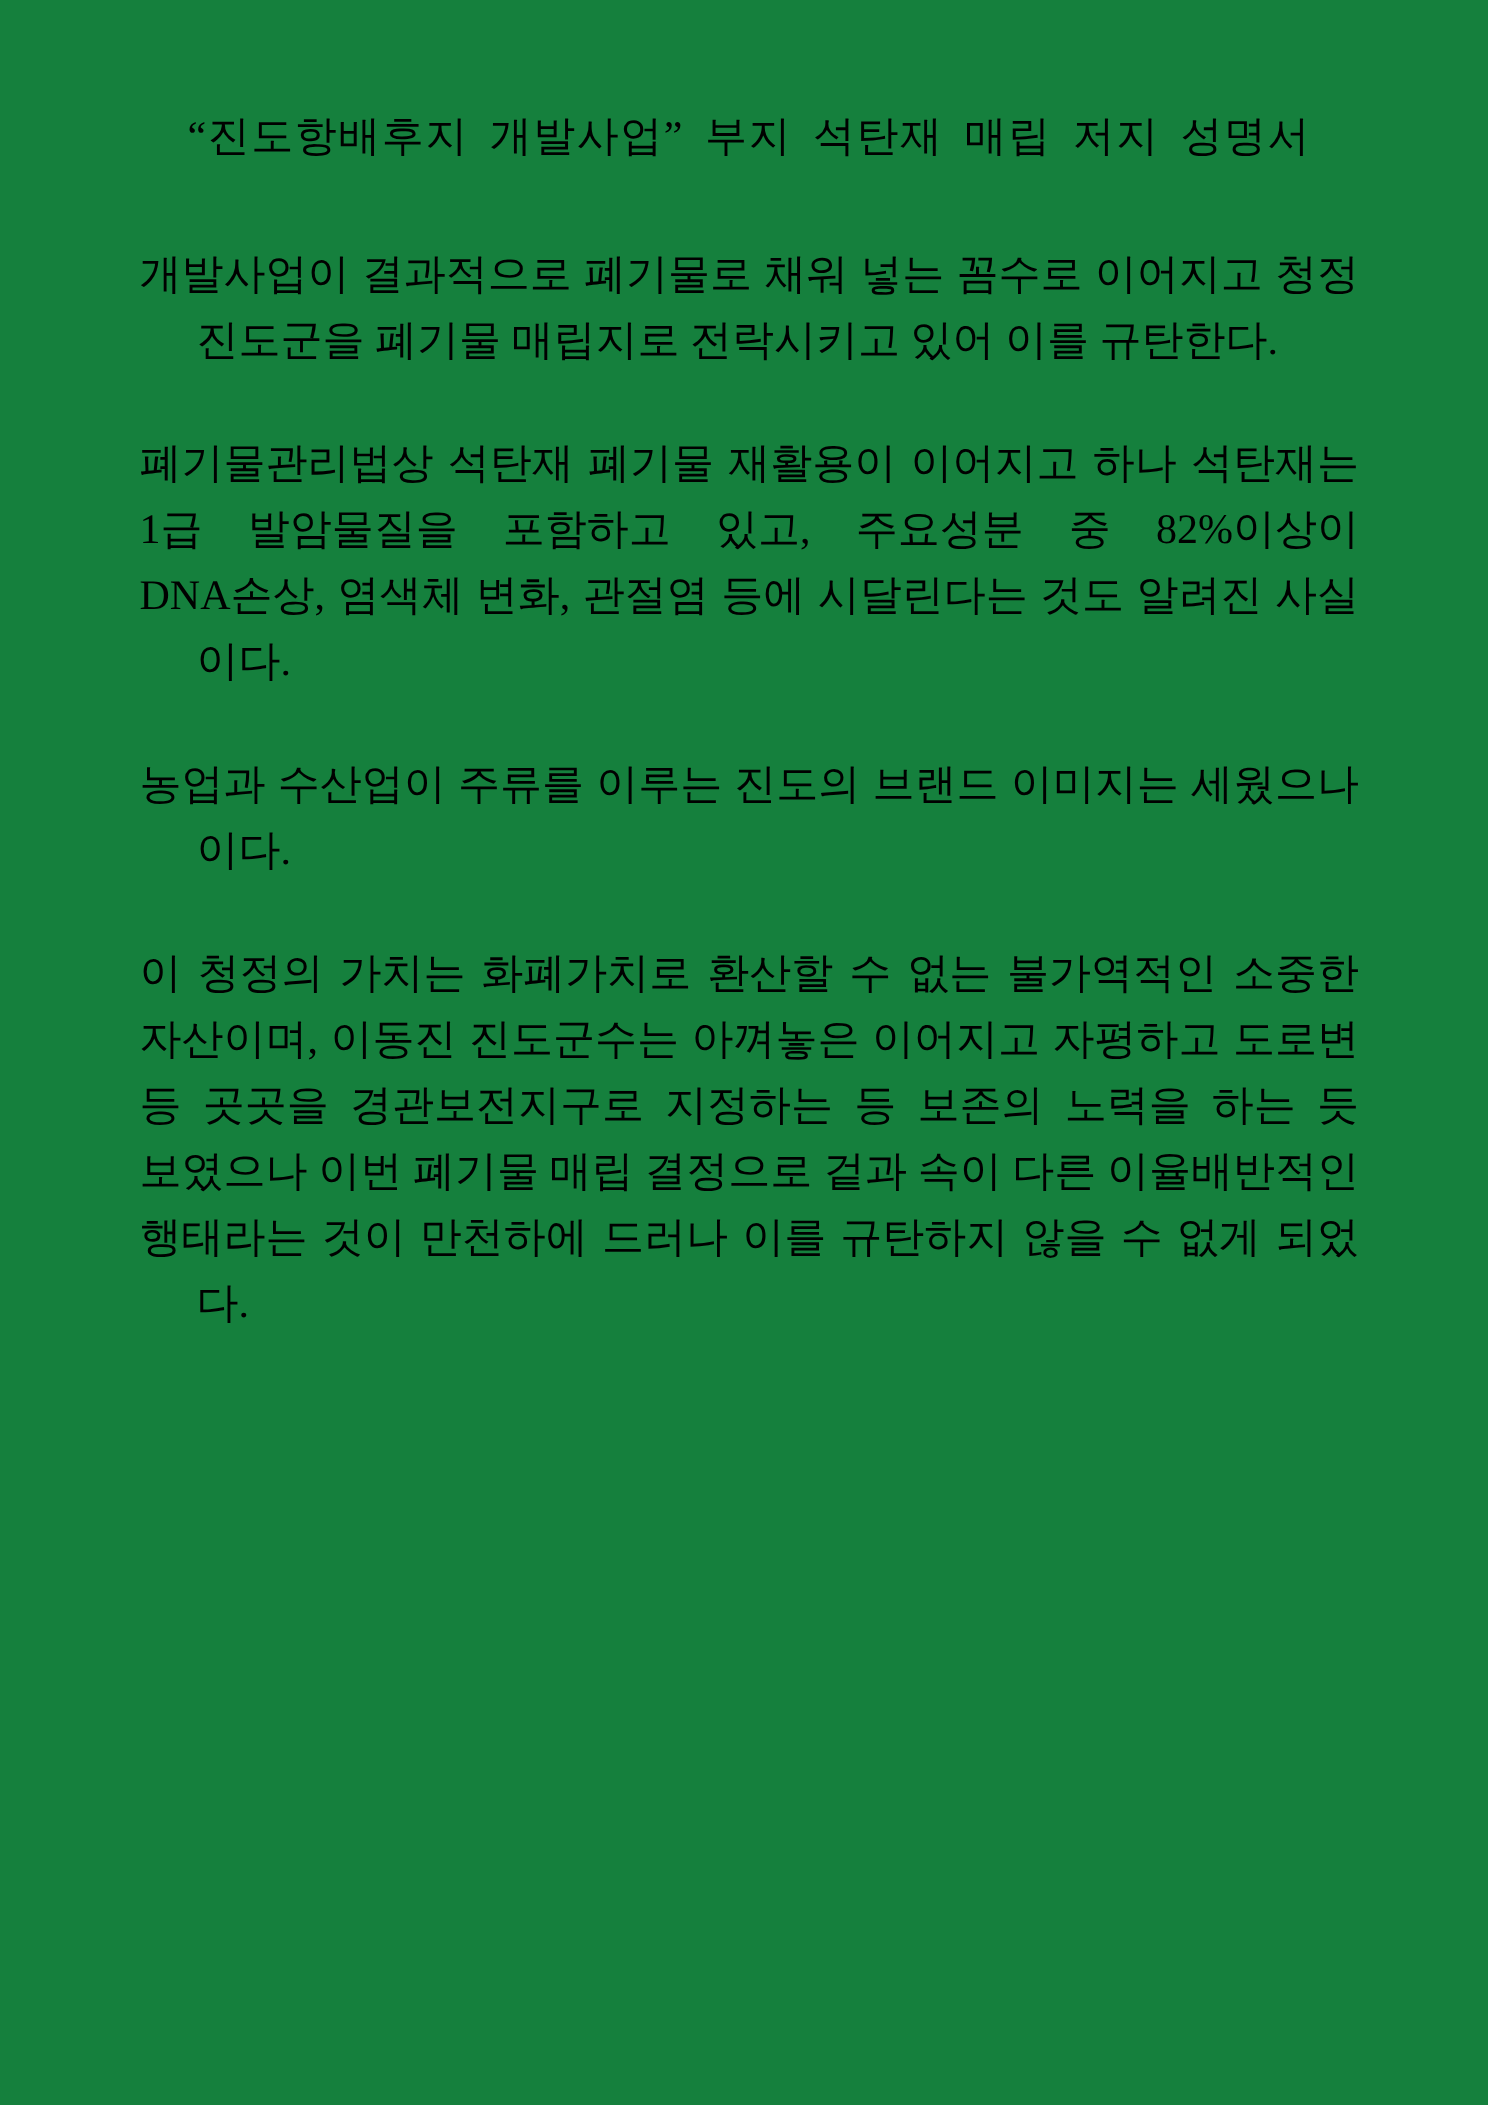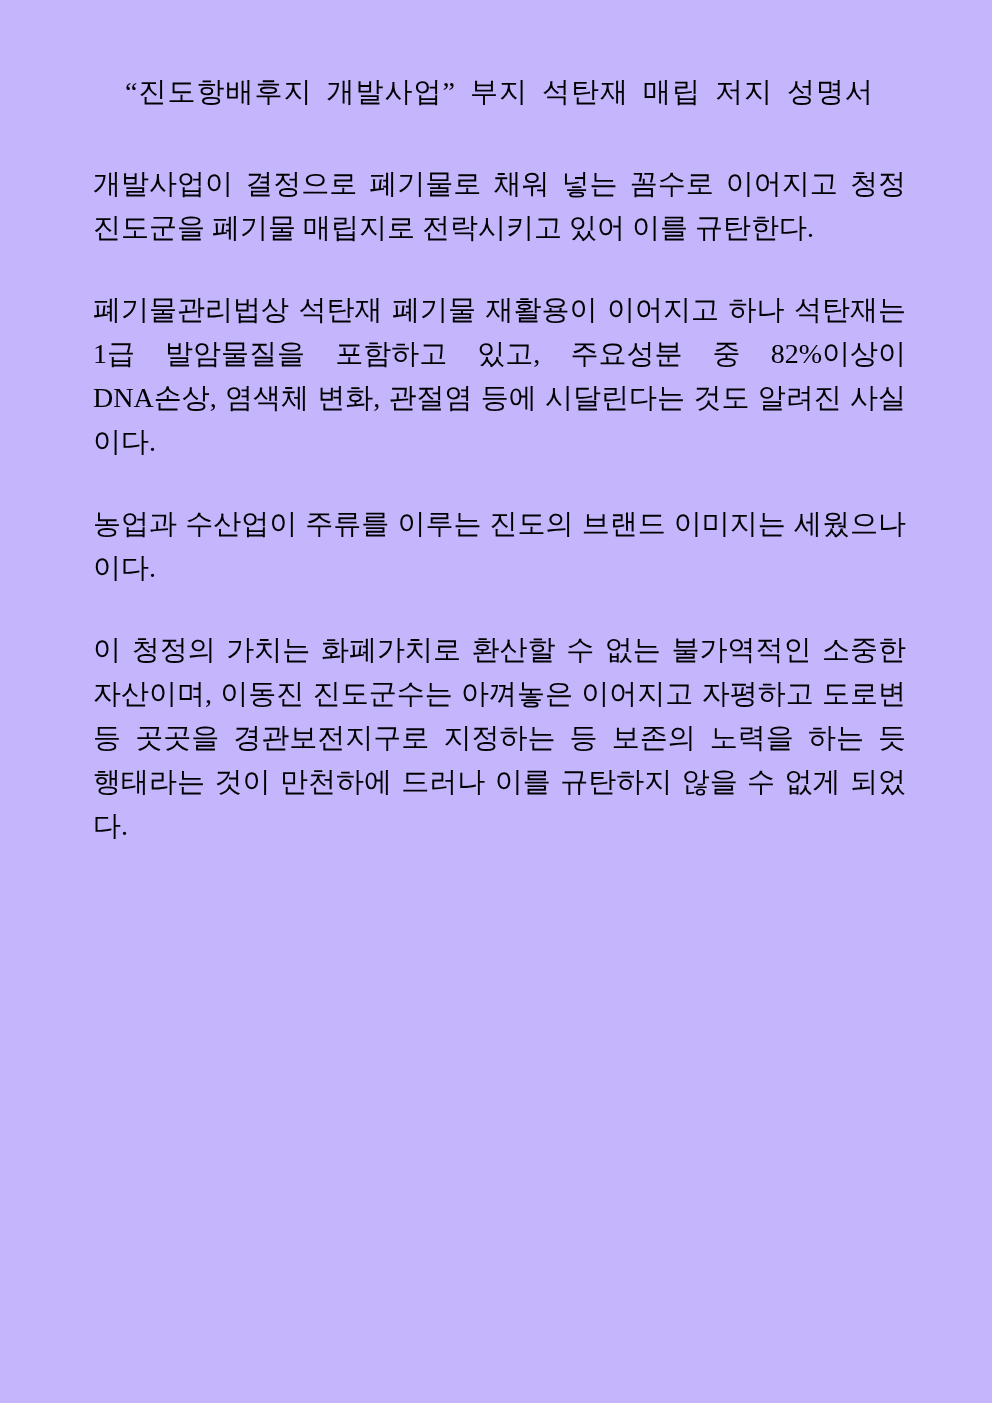--- a/index.html
+++ b/index.html
@@ -5,21 +5,21 @@
   html, body {
     margin: 0;
     padding: 0;
     background: #ffffff;
   }
   .page {
     position: relative;
     width: 992px;
     height: 1403px;
     margin: 0 auto;
-    background: #c4b5fd;
+    background: #15803d;
     color: #000000;
     font-family: "Liberation Serif", "DejaVu Serif", serif;
     font-size: 28px;
     line-height: 44px;
     box-sizing: border-box;
     padding: 70px 86px 0 93px;
     overflow: hidden;
   }
   .title {
     font-size: 28px;
@@ -35,44 +35,46 @@
   }
   .line {
     text-align: justify;
     text-align-last: justify;
     -moz-text-align-last: justify;
     word-break: keep-all;
     white-space: normal;
   }
   .line.last {
     text-align-last: left;
+    margin-left: 38px;
     -moz-text-align-last: left;
   }
 </style>
 </head>
 <body>
 
 <div class="page">
   <h1 class="title">“진도항배후지 개발사업” 부지 석탄재 매립 저지 성명서</h1>
   <div id="paragraphs" class="body-text">
       <div class="paragraph">
-        <div class="line">개발사업이 결정으로 폐기물로 채워 넣는 꼼수로 이어지고 청정</div>
+        <div class="line">개발사업이 결과적으로 폐기물로 채워 넣는 꼼수로 이어지고 청정</div>
         <div class="line last">진도군을 폐기물 매립지로 전락시키고 있어 이를 규탄한다.</div>
       </div>
       <div class="paragraph">
         <div class="line">폐기물관리법상 석탄재 폐기물 재활용이 이어지고 하나 석탄재는</div>
         <div class="line">1급 발암물질을 포함하고 있고, 주요성분 중 82%이상이</div>
         <div class="line">DNA손상, 염색체 변화, 관절염 등에 시달린다는 것도 알려진 사실</div>
         <div class="line last">이다.</div>
       </div>
       <div class="paragraph">
         <div class="line">농업과 수산업이 주류를 이루는 진도의 브랜드 이미지는 세웠으나</div>
         <div class="line last">이다.</div>
       </div>
       <div class="paragraph">
         <div class="line">이 청정의 가치는 화폐가치로 환산할 수 없는 불가역적인 소중한</div>
         <div class="line">자산이며, 이동진 진도군수는 아껴놓은 이어지고 자평하고 도로변</div>
         <div class="line">등 곳곳을 경관보전지구로 지정하는 등 보존의 노력을 하는 듯</div>
+        <div class="line">보였으나 이번 폐기물 매립 결정으로 겉과 속이 다른 이율배반적인</div>
         <div class="line">행태라는 것이 만천하에 드러나 이를 규탄하지 않을 수 없게 되었</div>
         <div class="line last">다.</div>
       </div>
     </div>
 </div>
 
 </body></html>

